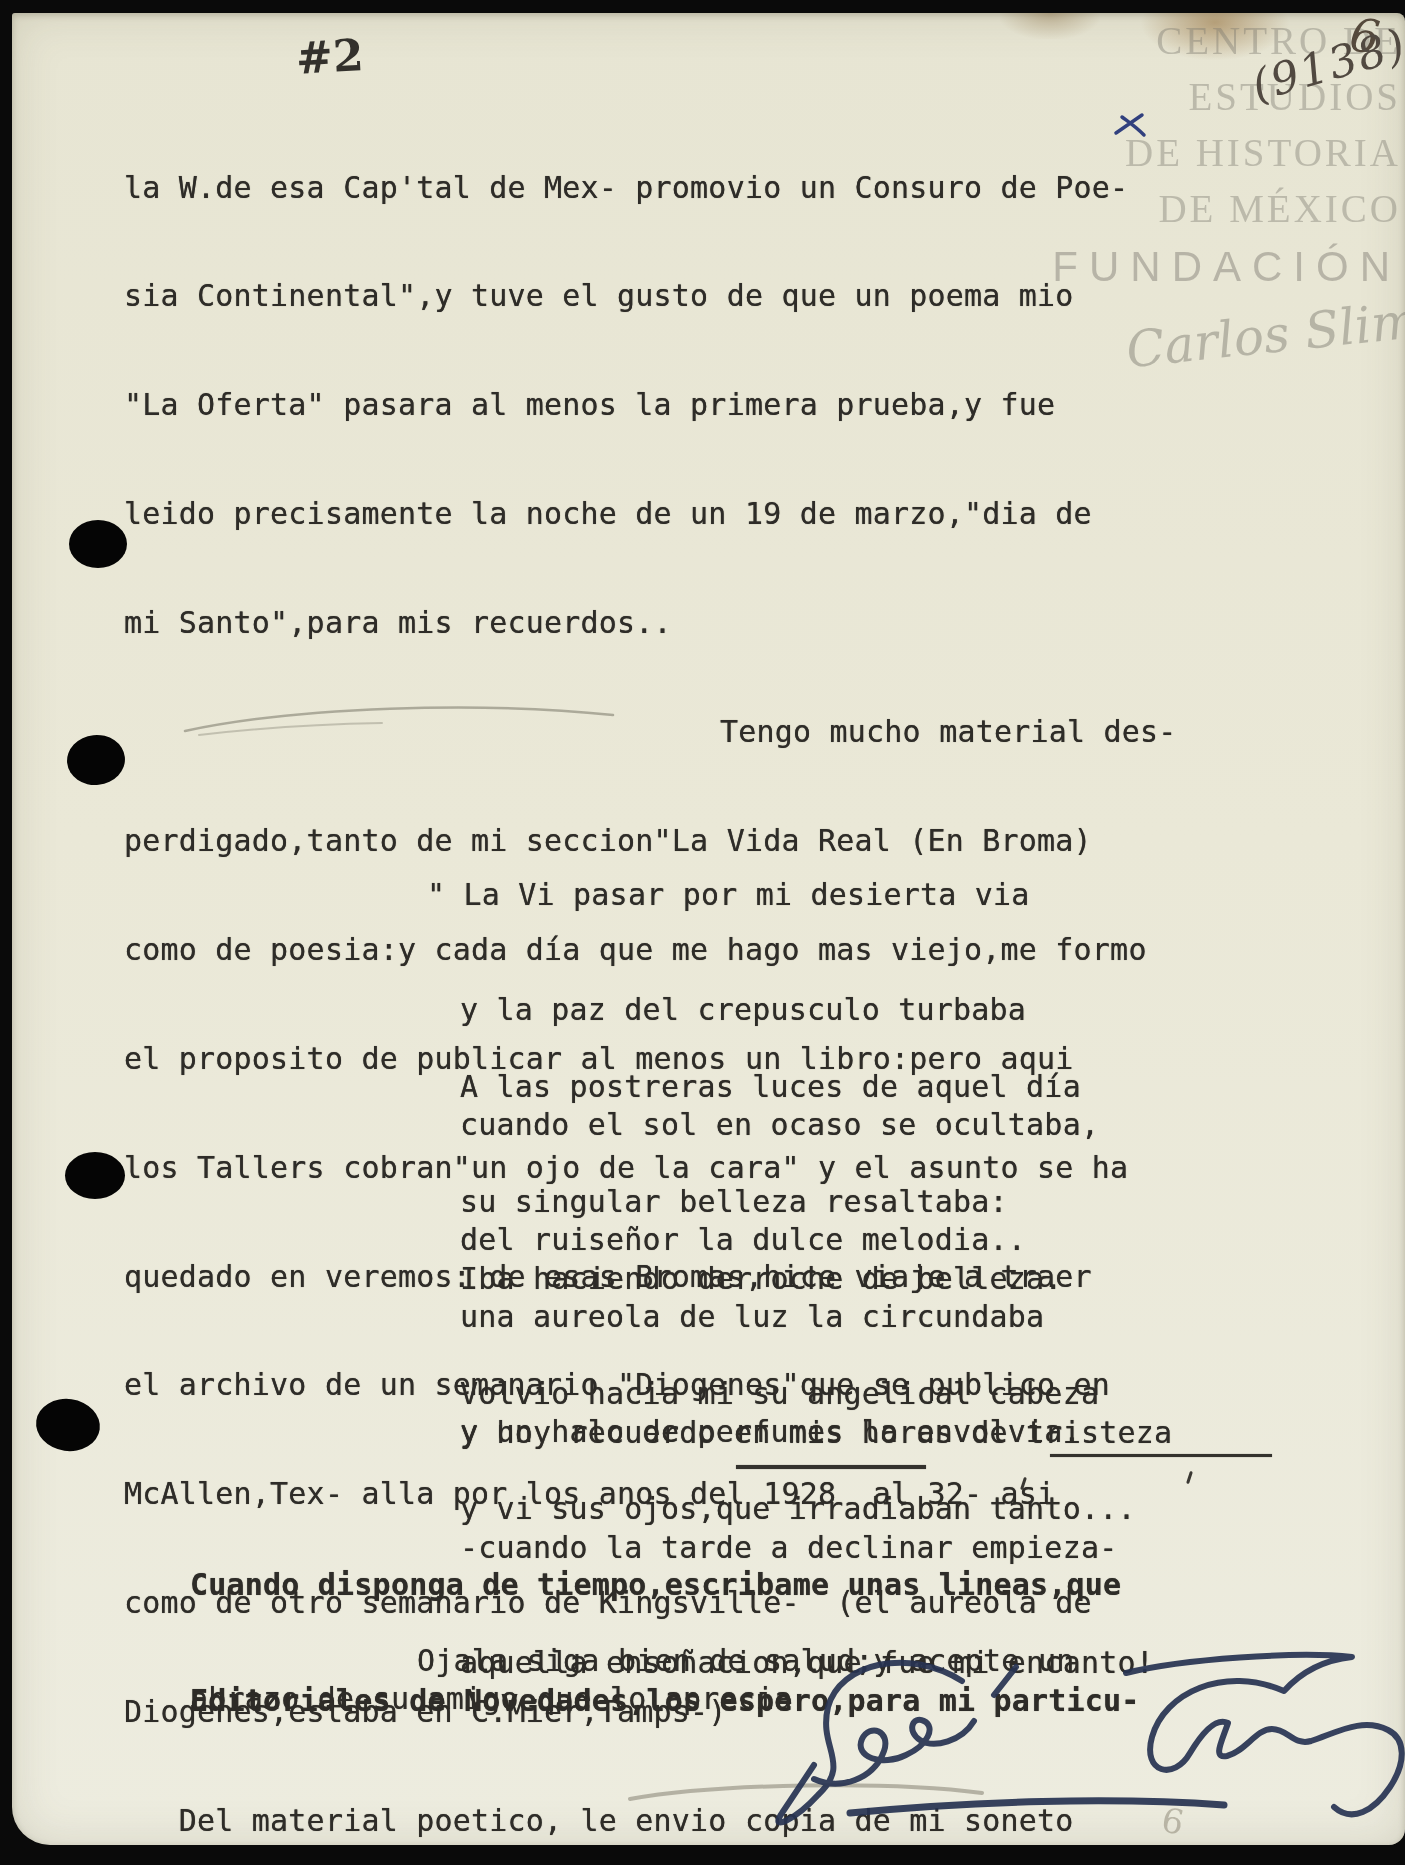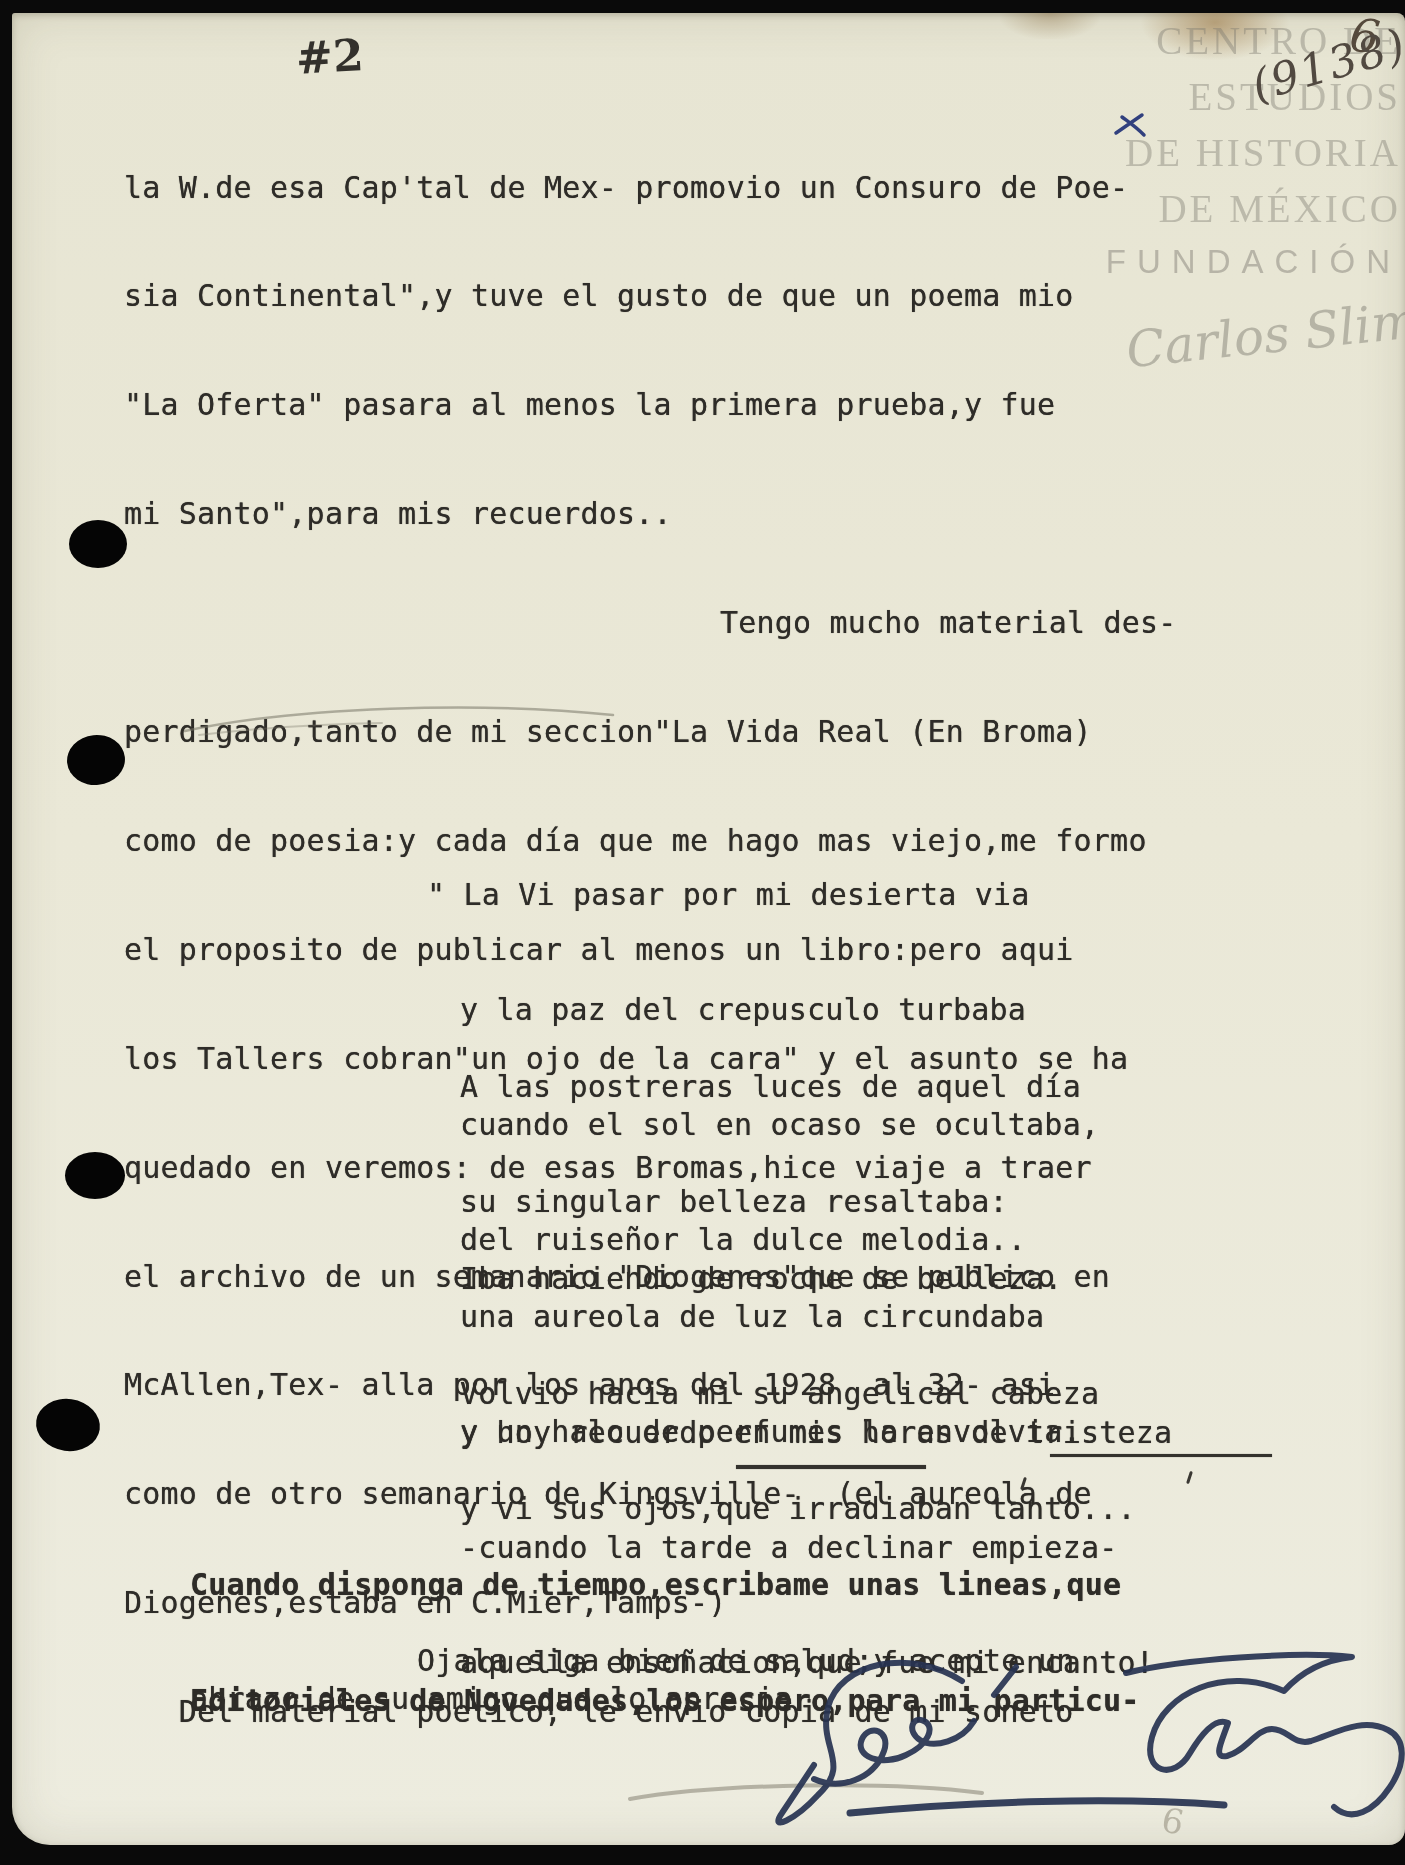--- a/index.html
+++ b/index.html
@@ -6,21 +6,21 @@
   .stage{position:relative;width:1405px;height:1865px;background:#0a0a0a;overflow:hidden;
          font-family:"DejaVu Sans Mono","Liberation Mono",monospace;}
   .paper{position:absolute;left:12px;top:13px;width:1393px;height:1832px;
          background:linear-gradient(180deg,#e7e5d3 0%,#eae8d7 45%,#edecdf 100%);
          border-radius:3px 8px 16px 38px;
          box-shadow:inset 0 0 46px rgba(96,90,60,.17), inset 0 2px 6px rgba(60,55,35,.25);}
   
   .wm{position:absolute;top:0;right:4px;width:520px;text-align:right;z-index:1;pointer-events:none;}
   .wm-line{font-family:"Liberation Serif","DejaVu Serif",serif;font-size:39px;letter-spacing:3px;
            color:rgba(122,119,110,.40);line-height:56px;height:56px;}
-  .wm-fund{font-family:"Liberation Sans","DejaVu Sans",sans-serif;font-size:33px;letter-spacing:11px;
+  .wm-fund{font-family:"Liberation Sans","DejaVu Sans",sans-serif;font-size:42px;letter-spacing:11px;
            color:rgba(126,123,114,.46);margin-top:6px;height:46px;}
   .wm-script{font-family:"DejaVu Serif","Liberation Serif",serif;font-style:italic;font-size:50px;
              color:rgba(128,125,114,.48);transform:rotate(-6deg);transform-origin:right top;
              margin-top:2px;margin-right:-14px;}
   
   .typed{position:absolute;color:#2e2c28;font-size:30px;letter-spacing:.2px;white-space:pre;
          text-shadow:0 0 .7px rgba(44,42,36,.85);z-index:2;}
   .body-block{left:112px;top:84px;line-height:36.3px;}
   .body-block div{height:36.3px;}
   .body-block .ind{padding-left:596px;}
@@ -77,20 +77,21 @@
 
     <div class="hand pageno">#2</div>
     <div class="hand archnum">6</div>
     <div class="hand catcode">(9138)</div>
     <div class="hand cornermark">6</div>
 
     <div class="typed body-block">
       <div>la W.de esa Cap'tal de Mex- promovio un Consuro de Poe-</div>
       <div>sia Continental",y tuve el gusto de que un poema mio</div>
       <div>"La Oferta" pasara al menos la primera prueba,y fue</div>
+      <div>leido precisamente la noche de un 19 de marzo,"dia de</div>
       <div>mi Santo",para mis recuerdos..</div>
       <div class="ind">Tengo mucho material des-</div>
       <div>perdigado,tanto de mi seccion"La Vida Real (En Broma)</div>
       <div>como de poesia:y cada día que me hago mas viejo,me formo</div>
       <div>el proposito de publicar al menos un libro:pero aqui</div>
       <div>los Tallers cobran"un ojo de la cara" y el asunto se ha</div>
       <div>quedado en veremos: de esas Bromas,hice viaje a traer</div>
       <div>el archivo de un semanario "Diogenes"que se publico en</div>
       <div>McAllen,Tex- alla por los anos del 1928  al 32- asi</div>
       <div>como de otro semanario de Kingsville-  (el aureola de</div>

